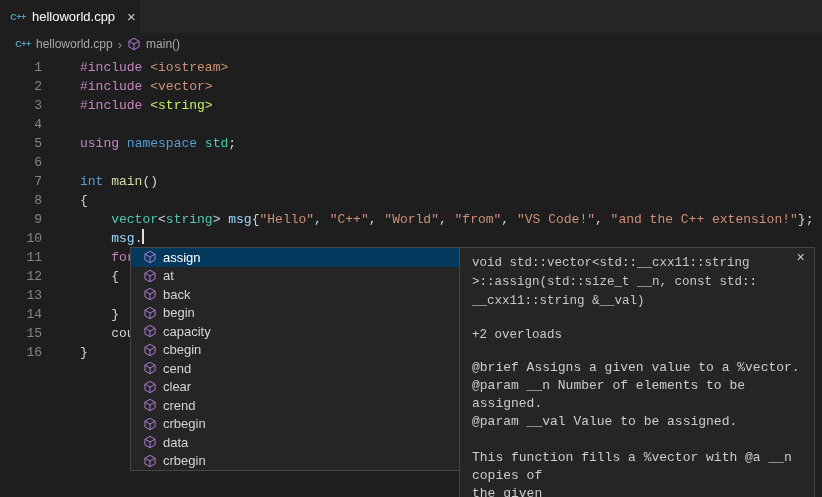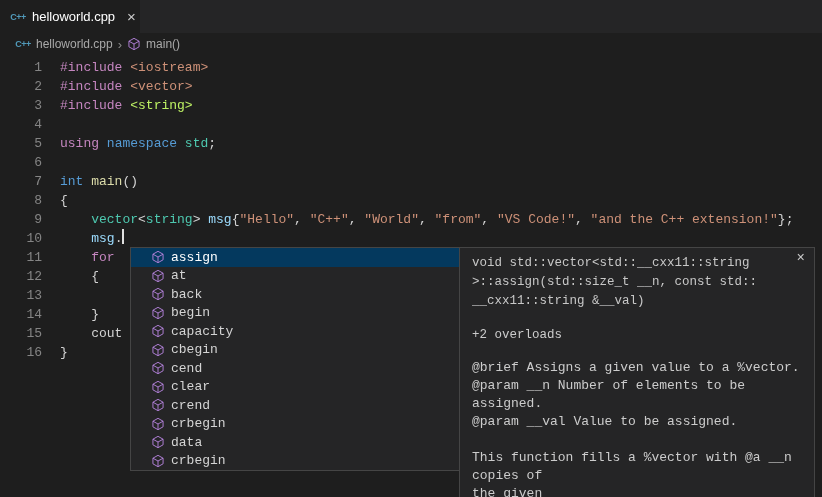--- a/index.html
+++ b/index.html
@@ -34,39 +34,39 @@
   .method-icon svg { width:14px; height:14px; display:block; }
 
   
   .editor {
     position:relative; height:442px;
     font-family:"Liberation Mono","DejaVu Sans Mono",monospace;
     font-size:13px; padding-top:3px;
   }
   .code-line { display:flex; height:19px; line-height:19px; white-space:pre; }
   .line-num { width:42px; text-align:right; color:#858585; flex:none; user-select:none; }
-  .line-content { margin-left:18px; color:#d4d4d4; }
+  .line-content { margin-left:38px; color:#d4d4d4; }
   .cursor {
     display:inline-block; width:2px; height:15px; background:#e0e0e0;
     vertical-align:-2px;
   }
 
   
   .suggest {
     position:absolute; left:130px; top:192px;
     display:flex; align-items:flex-start; z-index:5;
   }
   .suggest-list {
     width:330px; background:#252526;
     border:1px solid #454545;
   }
   .suggest-item {
     height:18.5px; display:flex; align-items:center; gap:6px;
-    padding-left:20px; color:#d4d4d4; font-size:13px; cursor:pointer;
-    font-family:Liberation Mono, monospace;
+    padding-left:12px; color:#d4d4d4; font-size:13px; cursor:pointer;
+    font-family:Liberation Sans, sans-serif;
   }
   .suggest-item.selected { background:#04395e; color:#ffffff; }
 
   .suggest-docs {
     width:356px; min-height:230px; background:#252526;
     border:1px solid #454545; border-left:1px solid #454545;
     margin-left:-1px;
     padding:6px 10px 10px 12px; position:relative; color:#cccccc;
   }
   .docs-signature {

